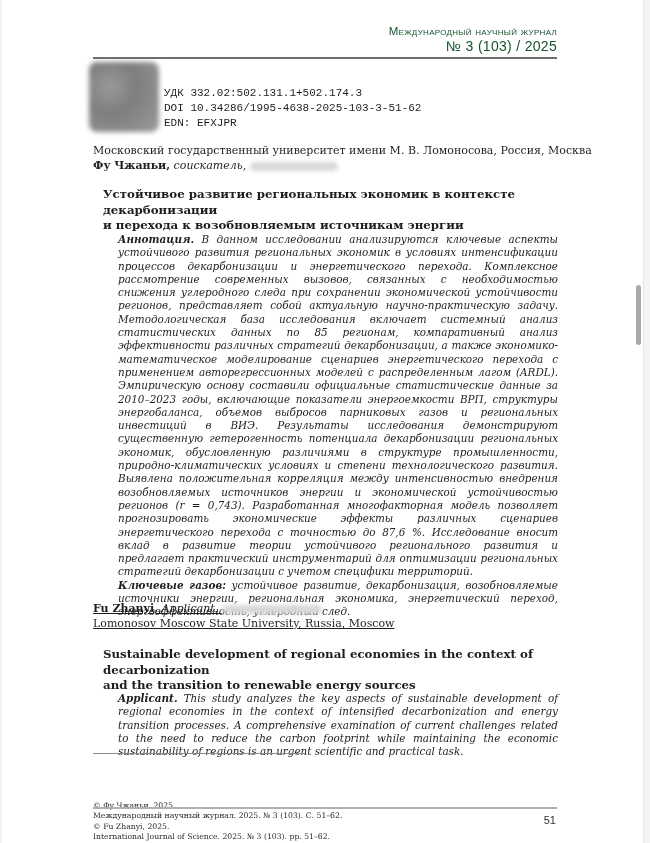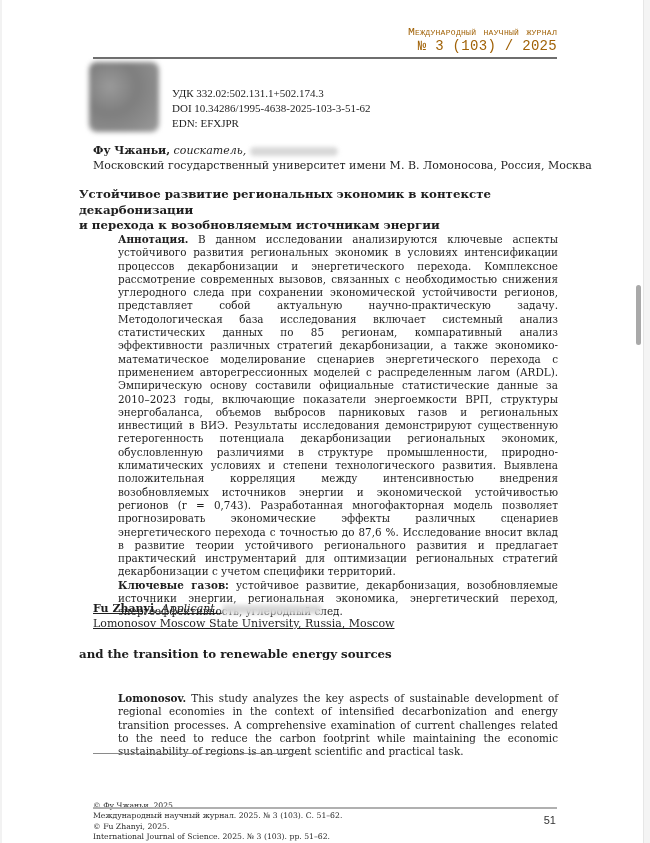--- a/index.html
+++ b/index.html
@@ -4,38 +4,38 @@
   <style>
     html, body { margin: 0; padding: 0; }
     body {
       width: 650px; height: 843px; background: #ffffff; position: relative; overflow: hidden;
       font-family: "DejaVu Serif", serif; color: #1e1e1e;
     }
     .page-edge { position: absolute; top: 0; right: 0; width: 6px; height: 843px; background: #f4f4f4; border-left: 1px solid #e6e6e6; }
     .left-edge { position: absolute; top: 0; left: 0; width: 2px; height: 843px; background: #f2f2f2; }
     .scrollbar { position: absolute; right: 9px; top: 285px; width: 5px; height: 60px; background: #a9a9a9; border-radius: 3px; }
 
-    .journal-header { position: absolute; right: 93px; top: 24px; text-align: right; font-family: Liberation Mono, monospace; color: #a16207; letter-spacing: 0.3px; }
+    .journal-header { position: absolute; right: 93px; top: 24px; text-align: right; font-family: Liberation Sans, sans-serif; color: #14532d; letter-spacing: 0.3px; }
     .journal-name { font-size: 11.5px; font-variant: small-caps; line-height: 15px; }
     .journal-issue { font-size: 14px; line-height: 14px; }
     .header-rule { position: absolute; left: 93px; top: 57px; width: 464px; height: 2px; background: #6e6e6e; }
 
     .photo { position: absolute; left: 89px; top: 62px; width: 70px; height: 70px; border-radius: 8px;
       background: radial-gradient(circle at 30% 35%, #9a9a9a 0, #7e7e7e 40%, #8c8c8c 70%, #9b9b9b 100%); filter: blur(2.5px); }
 
-    .ids { position: absolute; left: 172px; top: 86px; font-size: 11px; line-height: 15px; font-family: Liberation Serif, serif; }
+    .ids { position: absolute; left: 164px; top: 86px; font-size: 11px; line-height: 15px; font-family: Liberation Mono, monospace; }
 
     .author { position: absolute; left: 93px; font-size: 11px; line-height: 15px; }
     .author b { font-weight: bold; }
     .author i { font-style: italic; }
     .redact { display: inline-block; vertical-align: middle; height: 9px; background: #d8d8d8; border-radius: 5px; filter: blur(2px); }
 
-    .title { position: absolute; left: 79px; width: 470px; font-weight: bold; font-size: 11.8px; line-height: 15.5px; }
+    .title { position: absolute; left: 103px; width: 470px; font-weight: bold; font-size: 11.8px; line-height: 15.5px; }
 
-    .abstract { position: absolute; left: 118px; width: 440px; font-size: 10.4px; line-height: 13.3px; text-align: justify; }
+    .abstract { position: absolute; left: 118px; width: 440px; font-style: italic; font-size: 10.4px; line-height: 13.3px; text-align: justify; }
     .abstract .lead { font-weight: bold; }
     .keywords { margin: 0; }
 
     .foot-rule { position: absolute; left: 93px; top: 753px; width: 212px; height: 1px; background: #8a8a8a; }
     .footnotes { position: absolute; left: 93px; top: 801px; font-size: 7.7px; line-height: 10.3px; color: #2a2a2a; }
     .bottom-rule { position: absolute; left: 93px; top: 807px; width: 464px; height: 2px; background: #b0b0b0; }
     .page-number { position: absolute; right: 94px; top: 814px; font-family: Liberation Sans, sans-serif; font-size: 11px; color: #333; }
   </style>
 </head>
 <body>
@@ -52,26 +52,26 @@
 
 <div class="photo"></div>
 
 <div class="ids">
   <div>УДК 332.02:502.131.1+502.174.3</div>
   <div>DOI 10.34286/1995-4638-2025-103-3-51-62</div>
   <div>EDN: EFXJPR</div>
 </div>
 
 <div class="author" style="top:143px;">
+  <div>Московский государственный университет имени М. В. Ломоносова, Россия, Москва</div>
   <div>
     <b>Фу Чжаньи,</b>
     <i>соискатель,</i>
     <span class="redact" style="width:88px;"></span>
   </div>
-  <div>Московский государственный университет имени М. В. Ломоносова, Россия, Москва</div>
 </div>
 
 <div class="title" style="top:187px;">
   <div>Устойчивое развитие региональных экономик в контексте декарбонизации</div>
   <div>и перехода к возобновляемым источникам энергии</div>
 </div>
 
 <div class="abstract" style="top:233px;">
   <p style="margin:0;">
     <span class="lead">Аннотация.</span>
@@ -86,26 +86,27 @@
 <div class="author" style="top:601px;text-decoration:underline;">
   <div>
     <b>Fu Zhanyi,</b>
     <i>Applicant,</i>
     <span class="redact" style="width:100px;"></span>
   </div>
   <div>Lomonosov Moscow State University, Russia, Moscow</div>
 </div>
 
 <div class="title" style="top:647px;">
+  <div>Sustainable development of regional economies in the context of decarbonization</div>
   <div>and the transition to renewable energy sources</div>
 </div>
 
 <div class="abstract" style="top:692px;">
   <p style="margin:0;">
-    <span class="lead">Lomonosov.</span>
+    <span class="lead">Applicant.</span>
     <span>This study analyzes the key aspects of sustainable development of regional economies in the context of intensified decarbonization and energy transition processes. A comprehensive examination of current challenges related to the need to reduce the carbon footprint while maintaining the economic sustainability of regions is an urgent scientific and practical task.</span>
   </p>
 </div>
 
 <div class="foot-rule"></div>
 <div class="footnotes">
   <div>© Фу Чжаньи, 2025.</div>
   <div>Международный научный журнал. 2025. № 3 (103). С. 51–62.</div>
   <div>© Fu Zhanyi, 2025.</div>
   <div>International Journal of Science. 2025. № 3 (103). pp. 51–62.</div>

